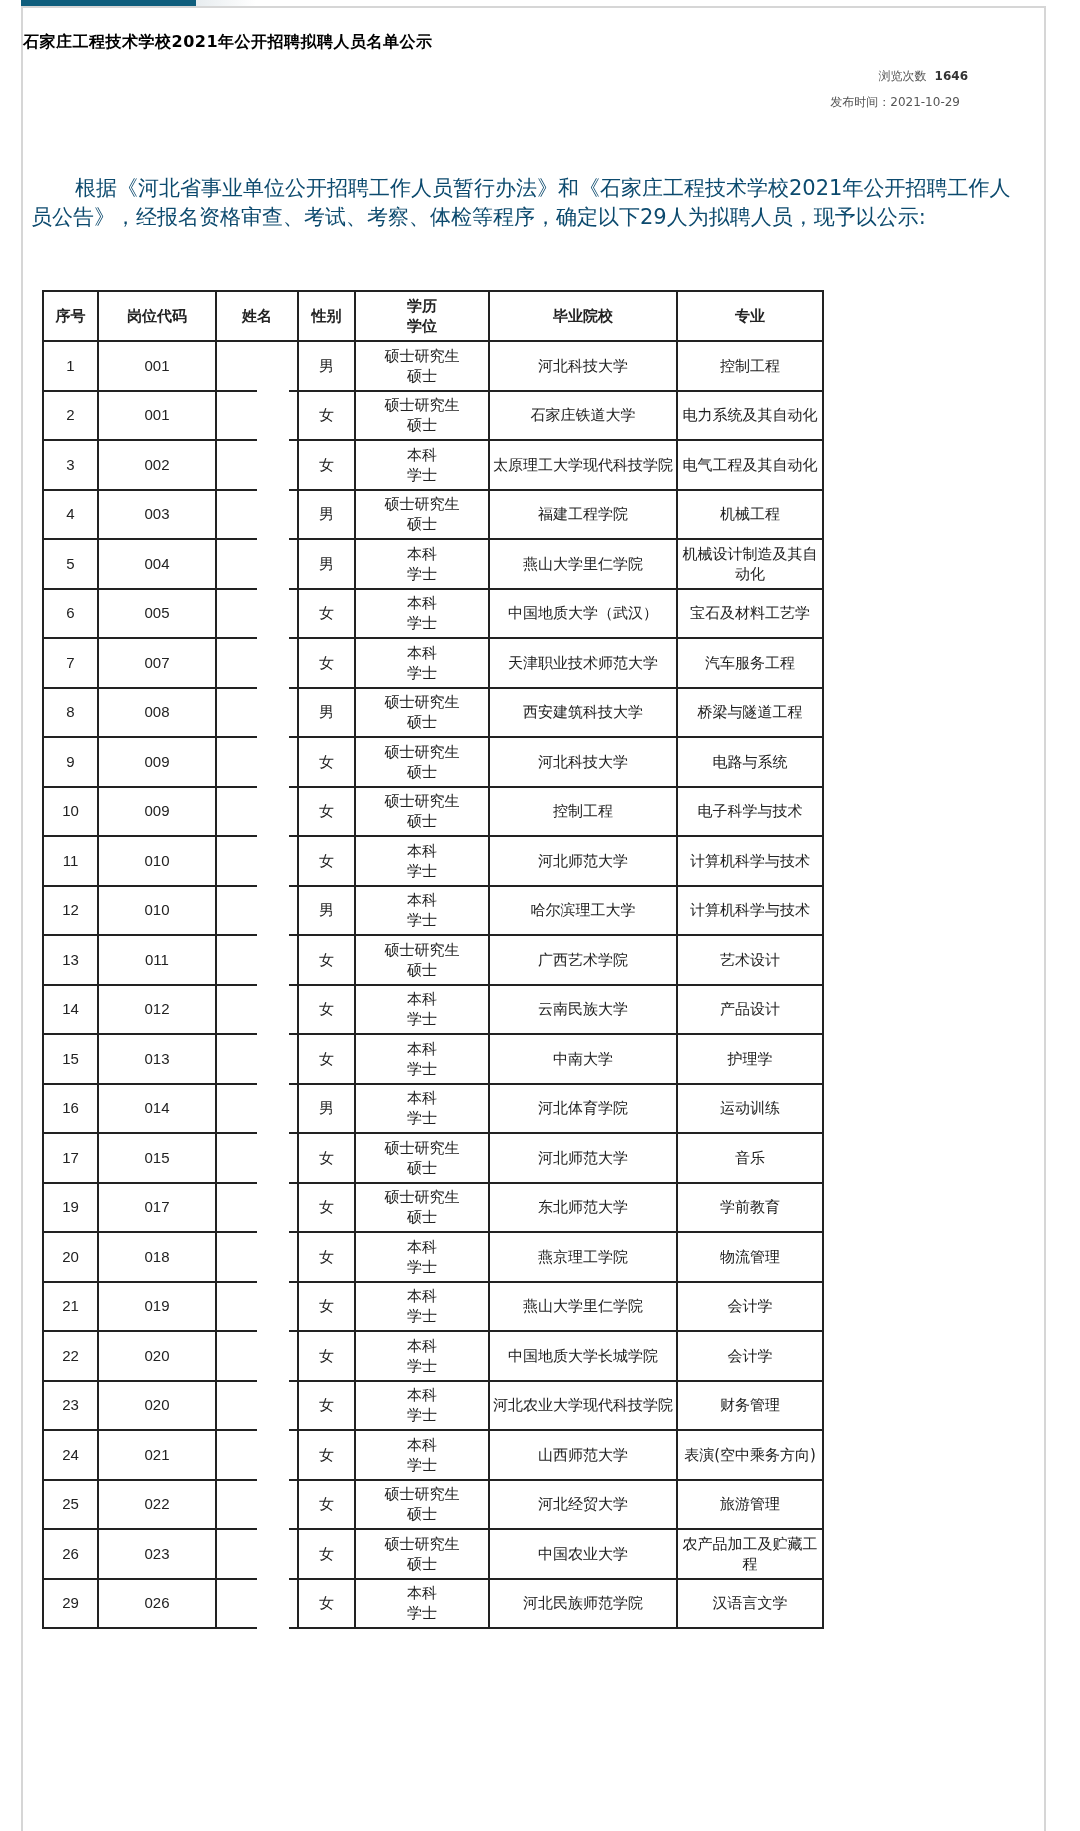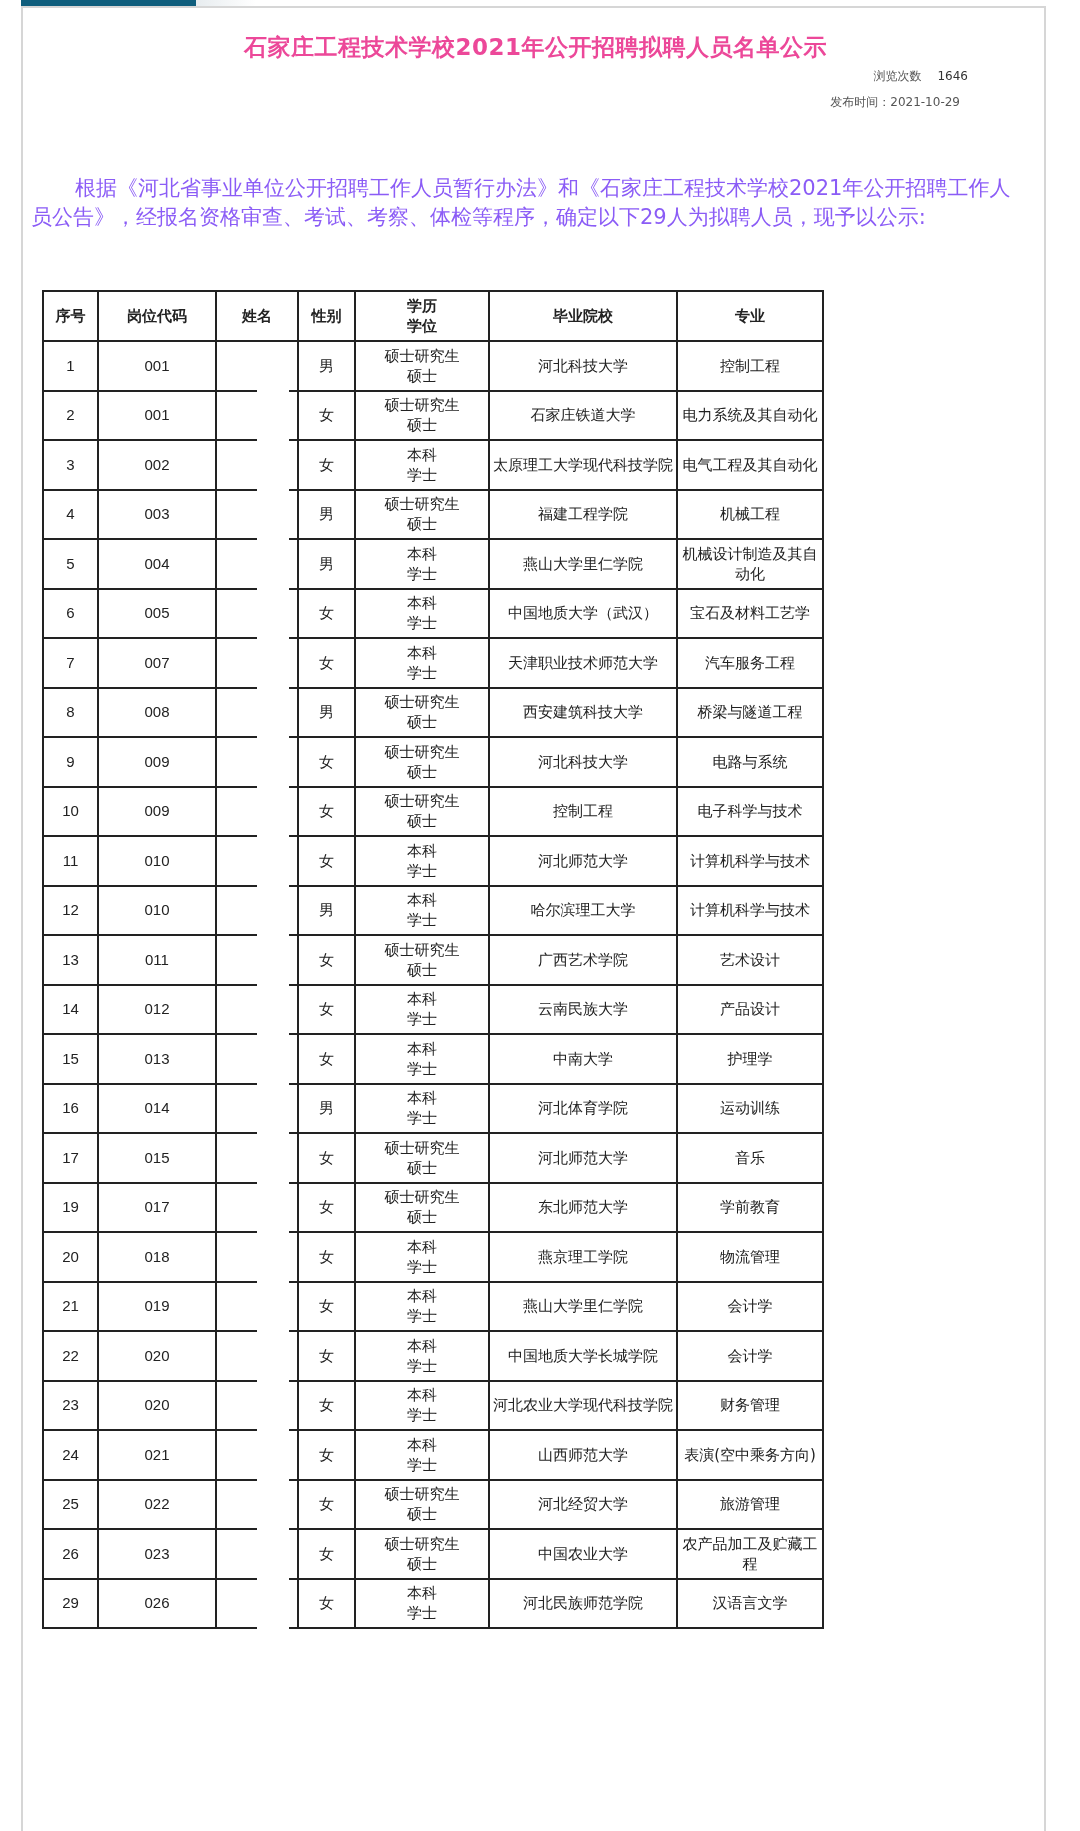--- a/index.html
+++ b/index.html
@@ -4,28 +4,28 @@
 <style>
   * { box-sizing: border-box; margin: 0; padding: 0; }
   html, body { width: 1080px; height: 1831px; background: #ffffff; overflow: hidden; }
   body { position: relative; font-family: "DejaVu Sans", "Liberation Sans", sans-serif; color: #222; }
 
   .topbar { position: absolute; left: 21px; top: 0; width: 175px; height: 6px; background: #0f5e7d; }
   .topbar-fade { position: absolute; left: 196px; top: 0; width: 60px; height: 6px; background: linear-gradient(to right, #e7ecef, #ffffff); }
   .card { position: absolute; left: 21px; top: 6px; width: 1025px; height: 1840px;
           border: 2px solid #d6d6d6; border-bottom: none; background: #fff; }
 
-  .title { position: absolute; left: 0; top: 24px; width: 1025px; text-align: center;
-           font-size: 23px; font-weight: bold; color: #ec4899; letter-spacing: 0.5px; }
+  .title { position: absolute; left: 0; top: 24px; width: 1025px; 
+           font-size: 16px; font-weight: bold; color: #000000; letter-spacing: 0.5px; }
   .meta-views { position: absolute; right: 76px; top: 60px; font-size: 12px; color: #555; }
-  .meta-views b { color: #333; font-weight: normal; margin-left: 16px; }
+  .meta-views b { color: #333; font-weight: bold; margin-left: 8px; }
   .meta-date { position: absolute; right: 84px; top: 86px; font-size: 12px; color: #555; }
 
   .intro { position: absolute; left: 8px; top: 166px; width: 1000px; font-size: 21px; line-height: 29px;
-           color: #8b5cf6; text-indent: 44px; }
+           color: #0c4a6e; text-indent: 44px; }
 
   table.roster { position: absolute; left: 19px; top: 282px; border-collapse: collapse; table-layout: fixed; }
   table.roster th, table.roster td { border: 2px solid #222; text-align: center; vertical-align: middle;
            font-size: 15px; line-height: 20px; color: #222; padding: 0 3px; }
   table.roster th { font-weight: bold; height: 50px; }
   table.roster td { height: 49.5px; }
   col.c1 { width: 55px; } col.c2 { width: 118px; } col.c3 { width: 82px; } col.c4 { width: 57px; }
   col.c5 { width: 134px; } col.c6 { width: 188px; } col.c7 { width: 146px; }
   .num { font-family: "Liberation Sans", sans-serif; font-size: 16px; }
 

